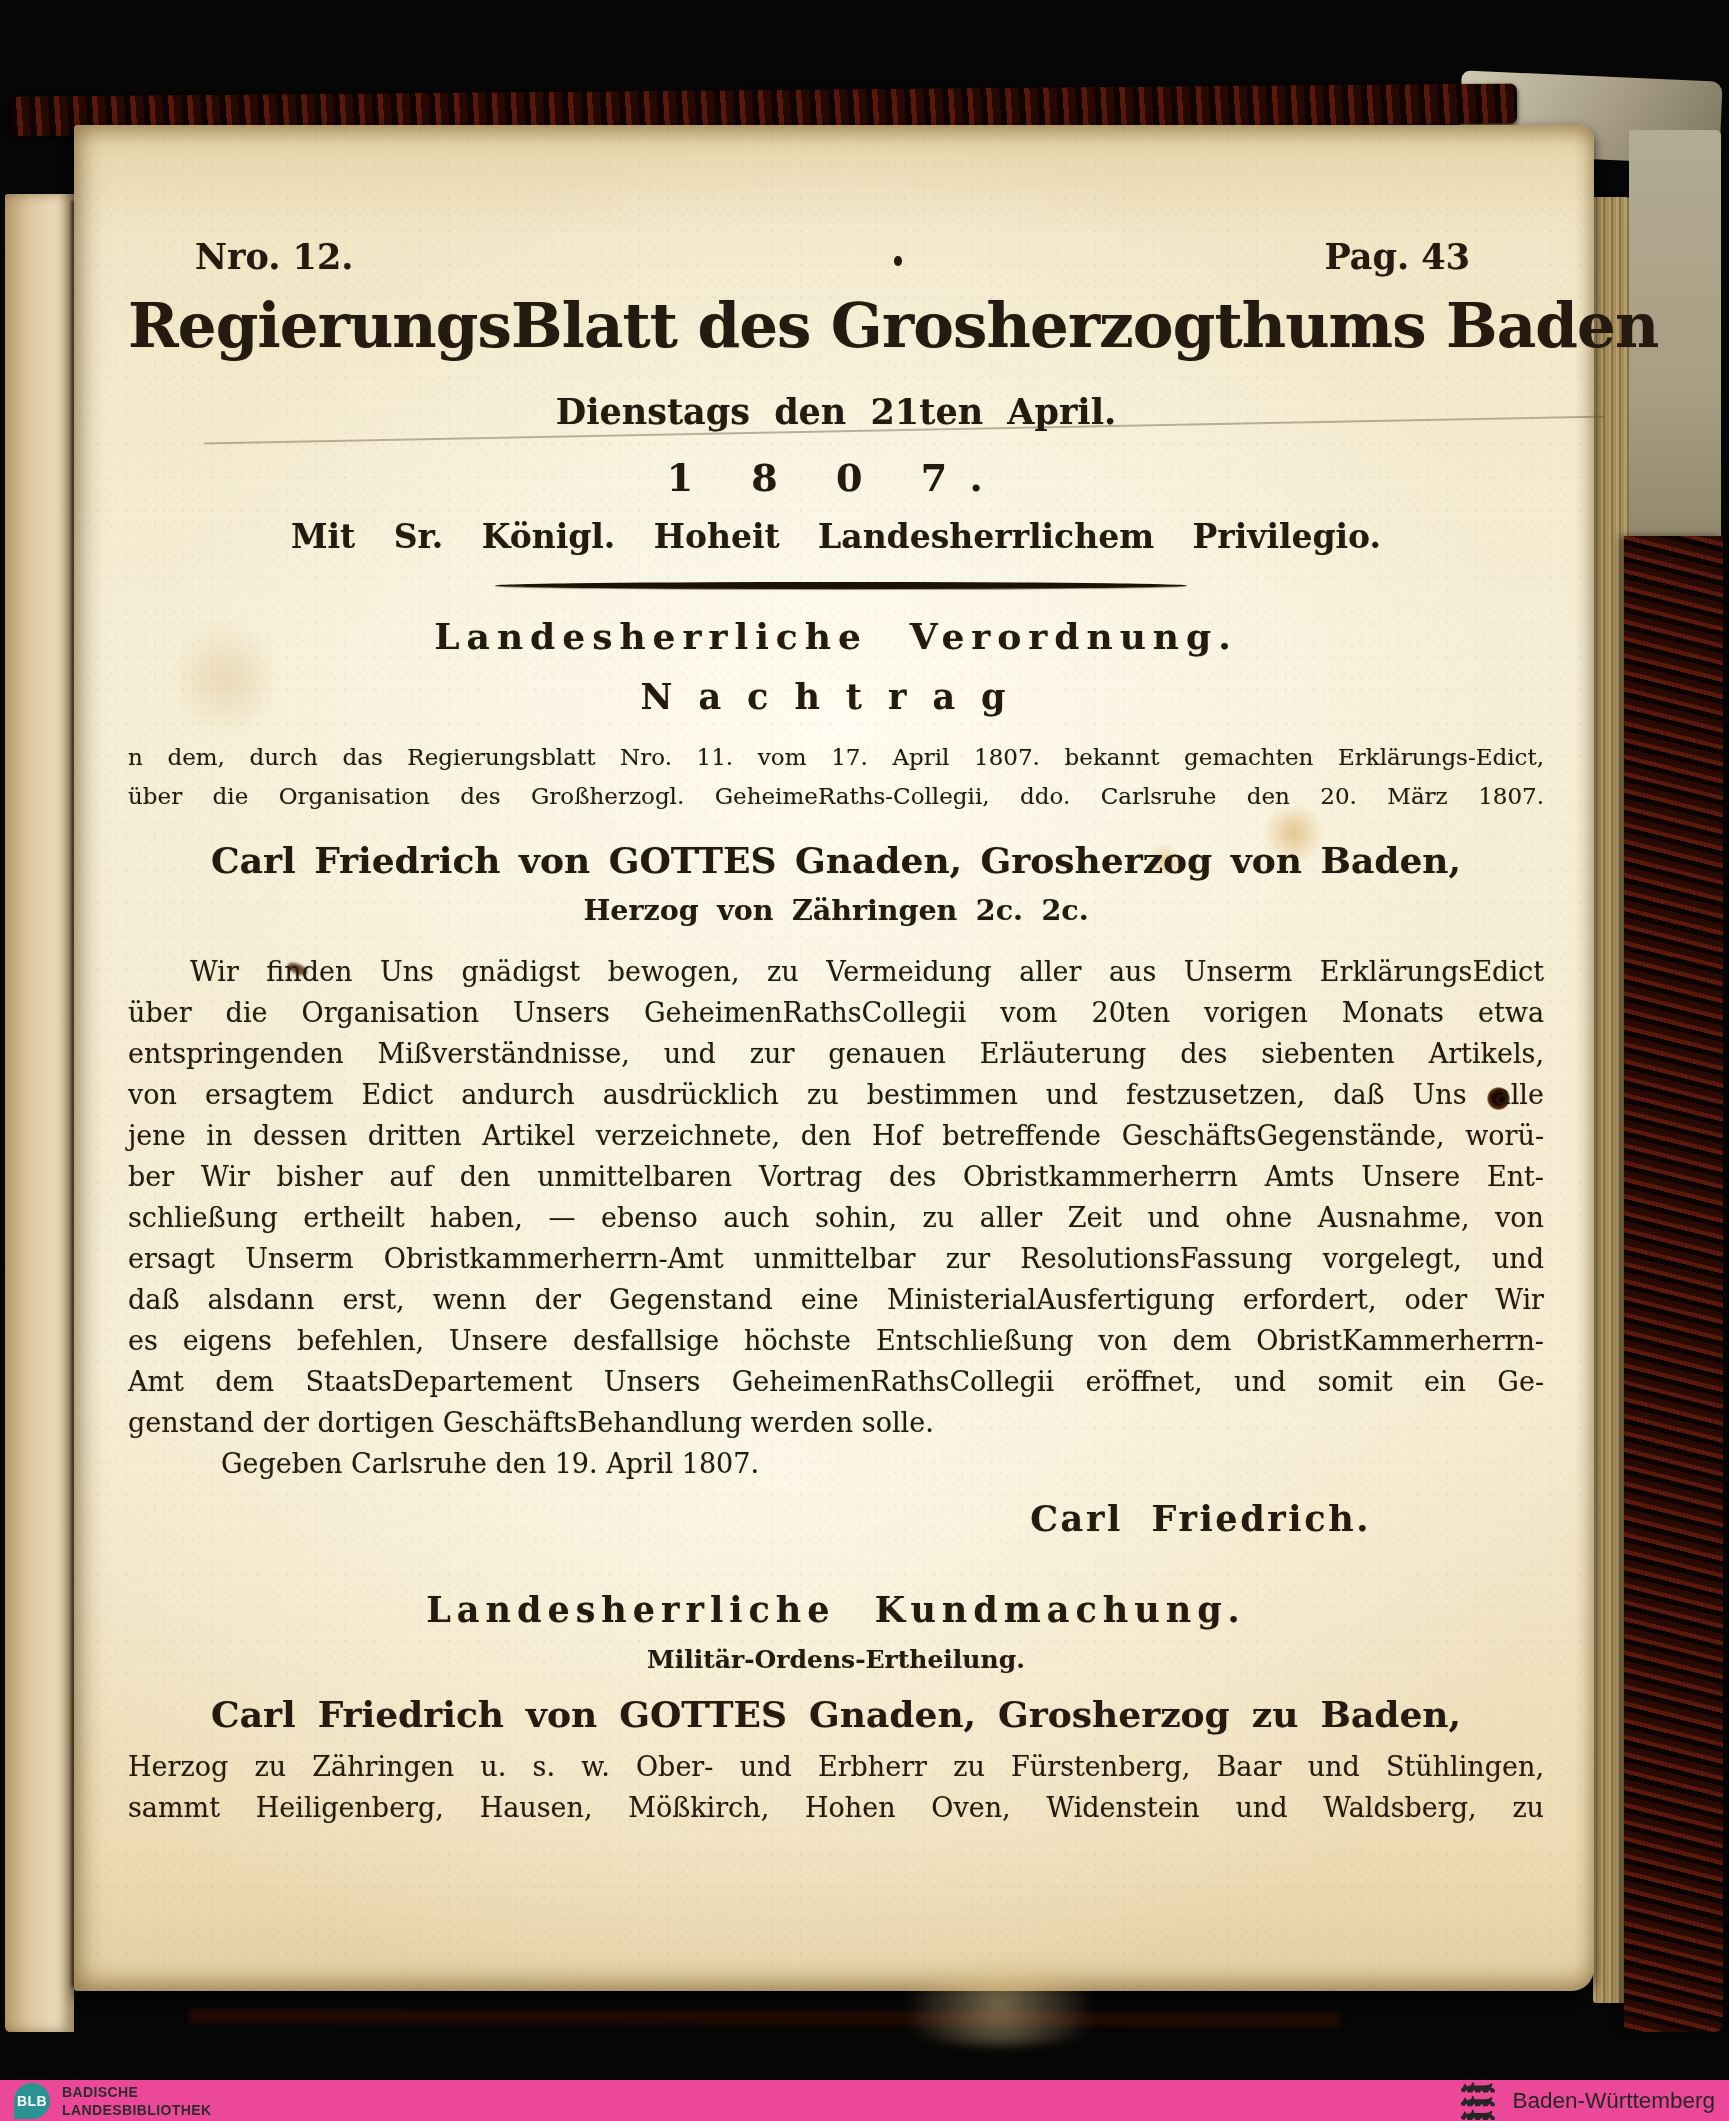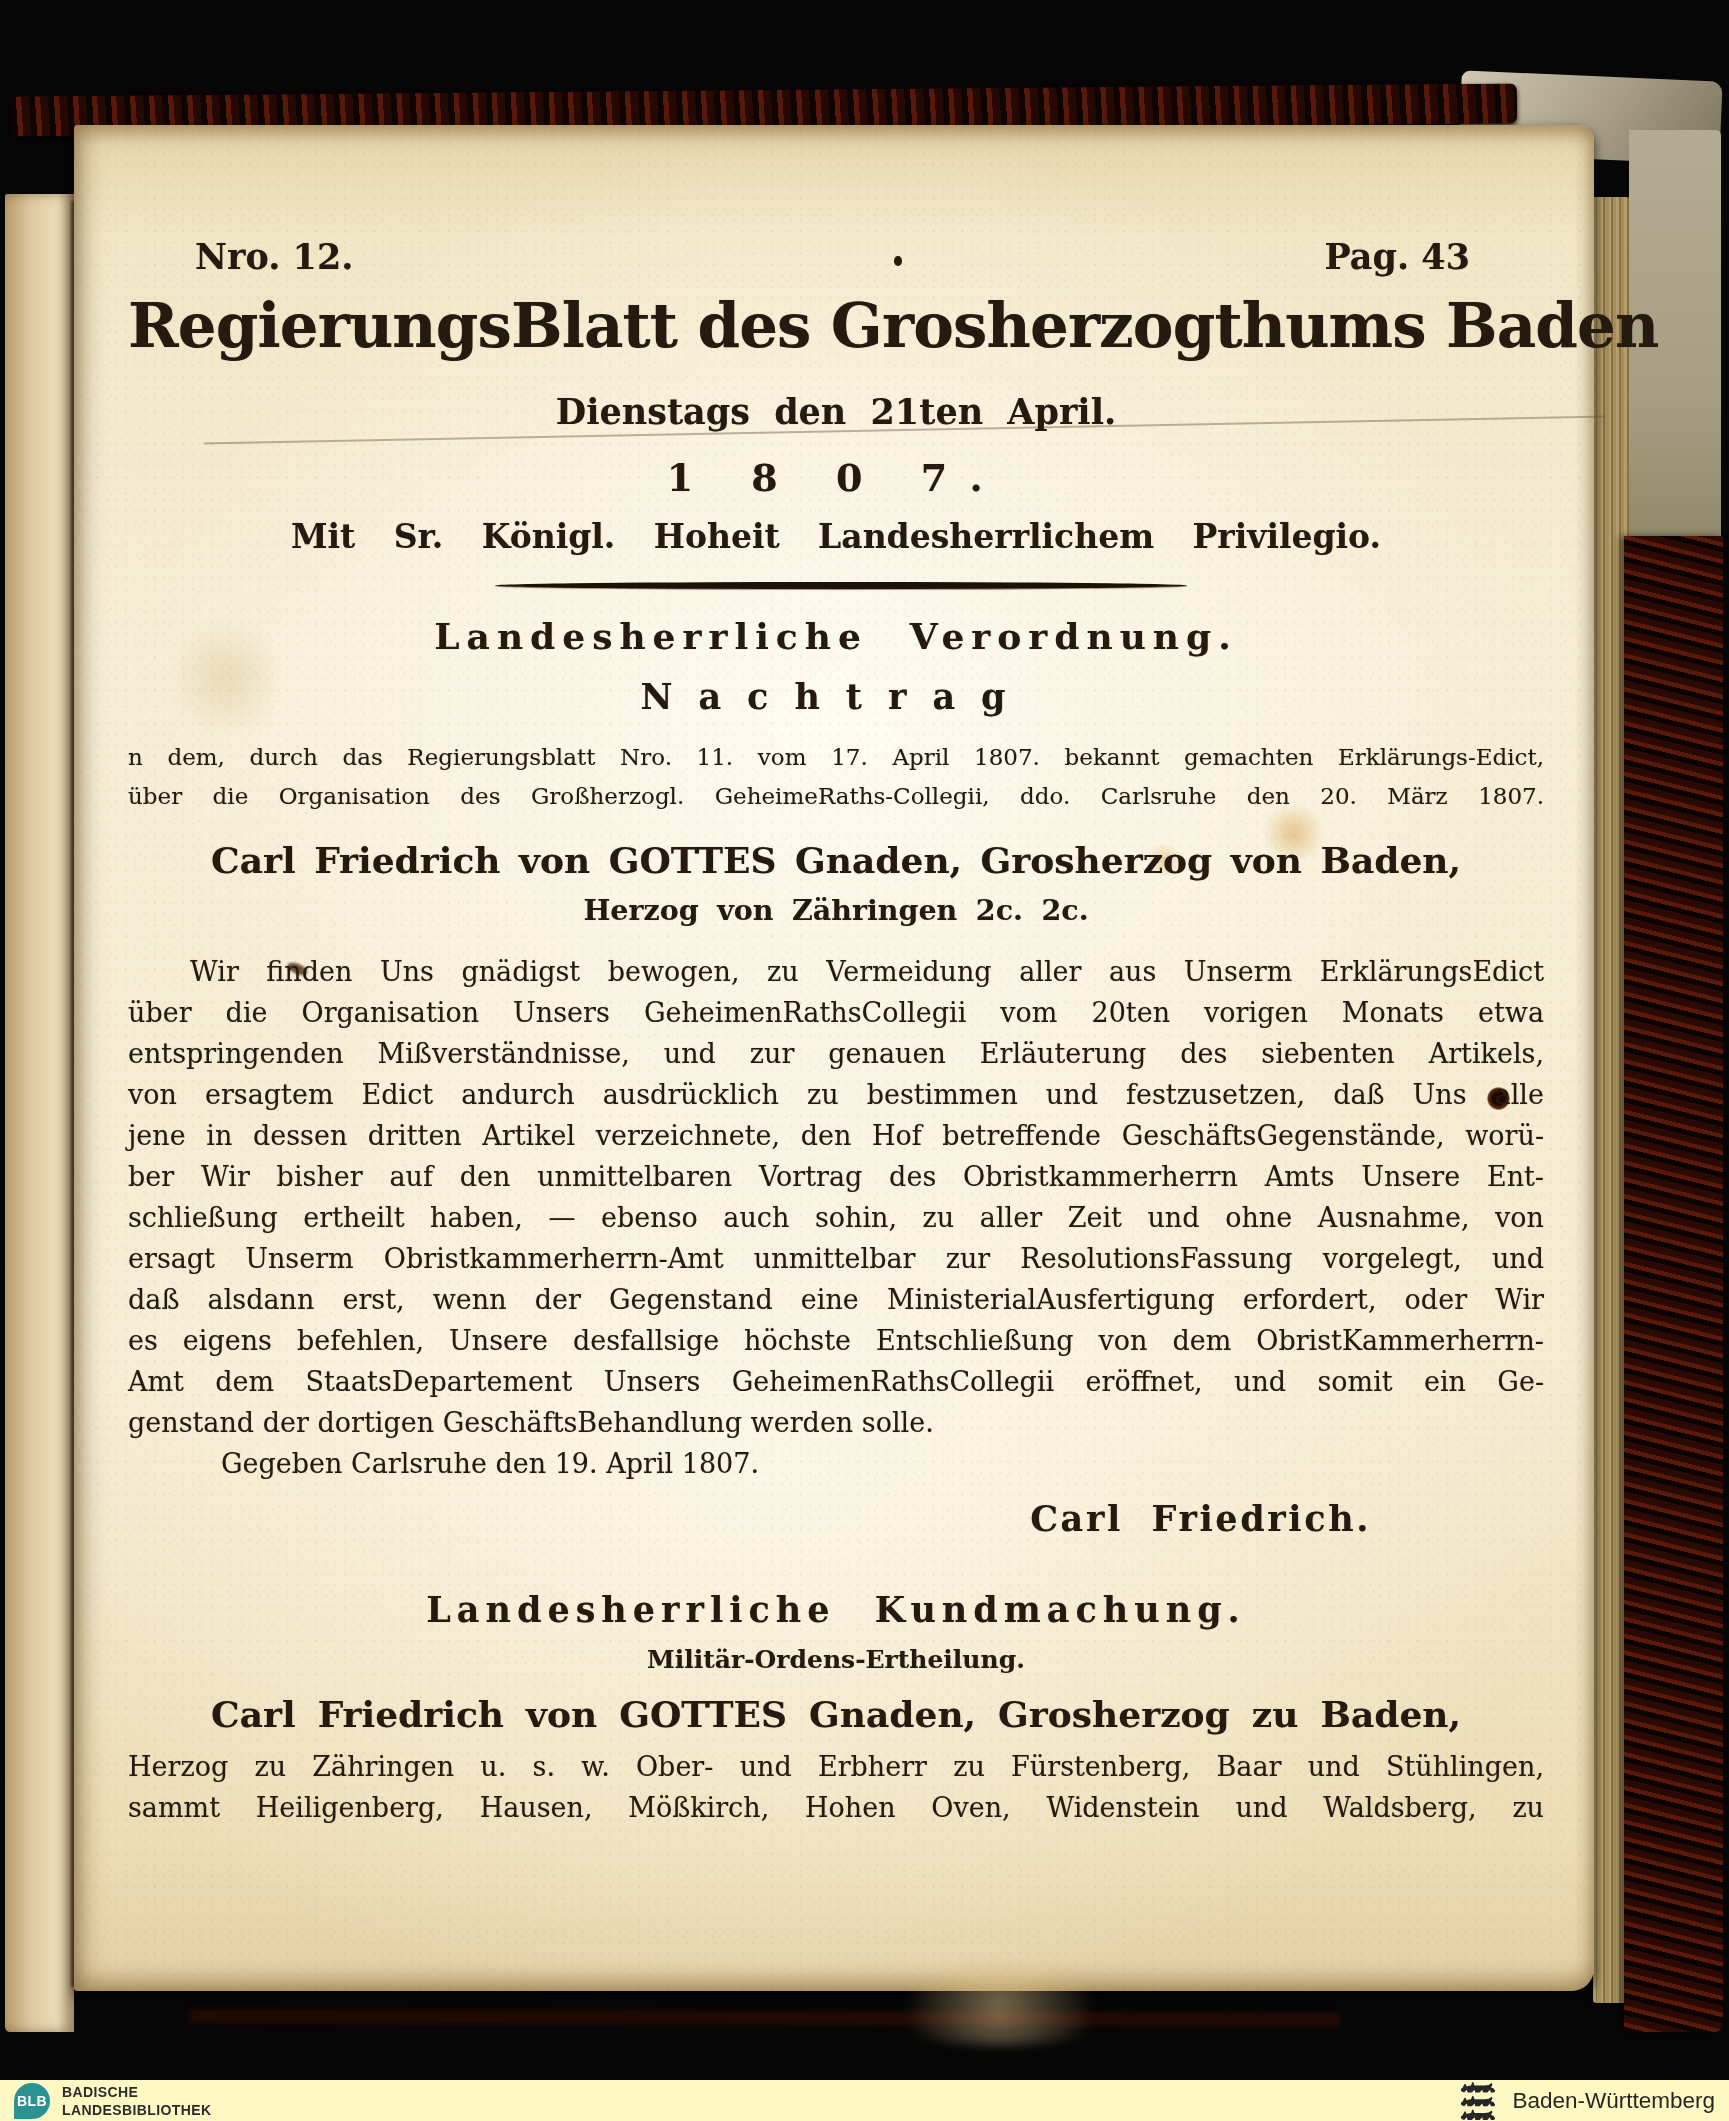--- a/index.html
+++ b/index.html
@@ -120,21 +120,21 @@
   .stain3{position:absolute;left:796px;top:1842px;width:259px;height:78px;border-radius:50%;
     background:radial-gradient(circle,rgba(226,199,140,.5),rgba(226,199,140,0) 70%);filter:blur(5.2px);}
   .stain4{position:absolute;left:104px;top:484px;width:95px;height:138px;border-radius:50%;
     background:radial-gradient(circle,rgba(210,180,120,.35),rgba(210,180,120,0) 70%);filter:blur(4.3px);}
   .ink-dash{position:absolute;left:213px;top:839px;width:21px;height:9.5px;border-radius:50%;
     background:#4a2c12;transform:rotate(24deg);opacity:.8;filter:blur(0.9px);}
   .dot-top{position:absolute;left:820px;top:131px;width:7.8px;height:10.4px;border-radius:50%;
     background:#2c1a0c;}
   
   .footer{
-    position:absolute;left:0;top:2080px;width:1729px;height:42px;background:#fef9c3;
+    position:absolute;left:0;top:2080px;width:1729px;height:42px;background:#ec4899;
     display:flex;align-items:center;justify-content:space-between;
     padding:0 14px;box-sizing:border-box;
     font-family:"Liberation Sans","DejaVu Sans",sans-serif;
   }
   .footer-left{display:flex;align-items:center;}
   .blb-logo{
     width:36px;height:36px;background:#2a9292;border-radius:50% 50% 50% 0;
     display:flex;align-items:center;justify-content:center;
     color:#fff;font-size:14px;font-weight:bold;letter-spacing:0.4px;
   }

